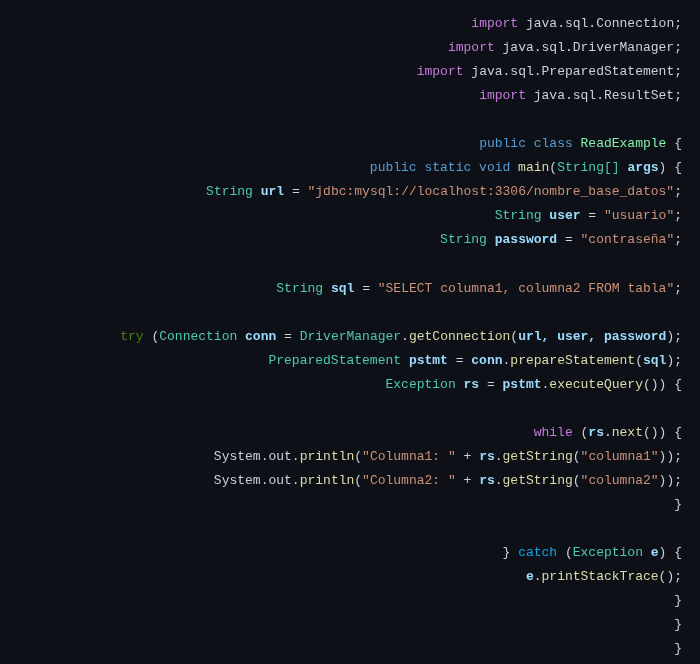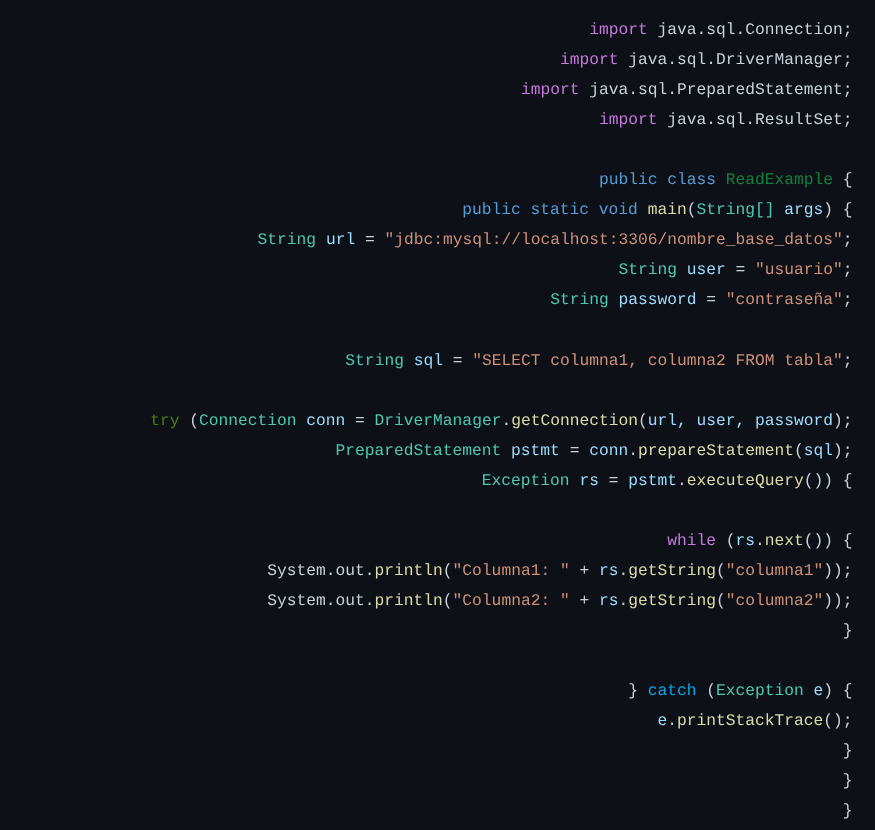--- a/index.html
+++ b/index.html
@@ -23,23 +23,23 @@
       font-family: inherit;
       text-align: right;
     }
     .kw-import { color: #c678dd; }
     .kw-public { color: #569cd6; }
     .kw-try { color: #4d7c0f; }
     .kw-while { color: #c678dd; }
     .kw-catch { color: #0ea5e9; }
     .pkg { color: #c9d1d9; }
     .type { color: #4ec9b0; }
-    .classname { color: #15803d; }
+    .classname { color: #86efac; }
     .method { color: #dcdcaa; }
-    .var { color: #9cdcfe; }
+    .var { color: #9cdcfe; font-weight: bold; }
     .string { color: #ce9178; }
   </style>
 </head>
 <body>
 
 <pre><span class="kw-import">import</span> <span class="pkg">java.sql.Connection</span>;
 <span class="kw-import">import</span> <span class="pkg">java.sql.DriverManager</span>;
 <span class="kw-import">import</span> <span class="pkg">java.sql.PreparedStatement</span>;
 <span class="kw-import">import</span> <span class="pkg">java.sql.ResultSet</span>;
 

